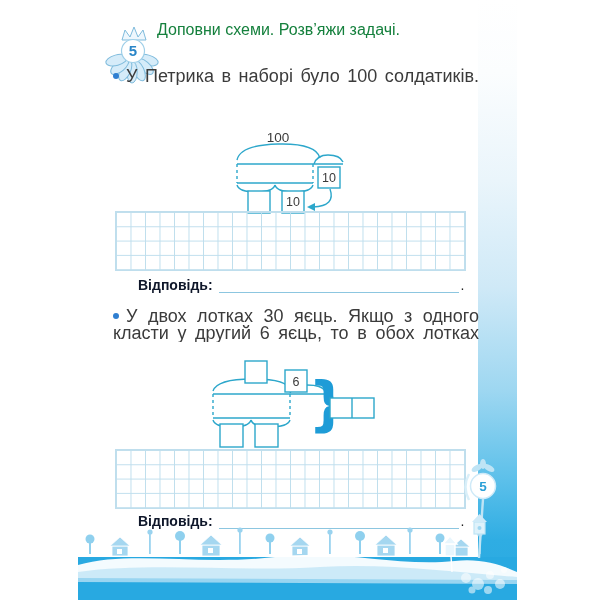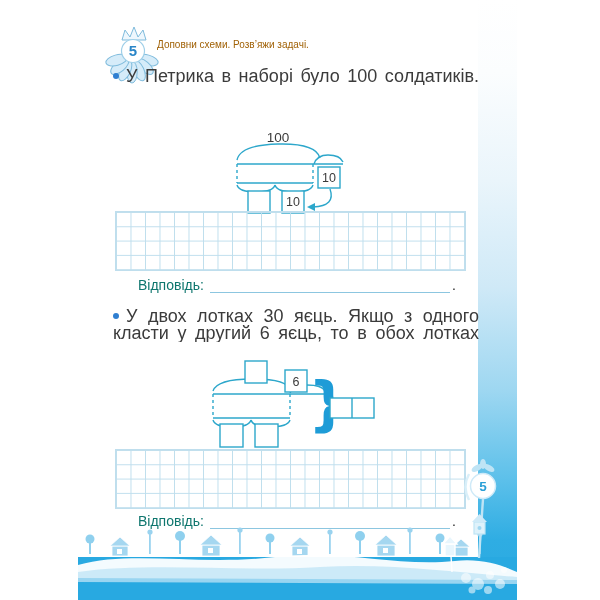--- a/index.html
+++ b/index.html
@@ -6,21 +6,21 @@
   .page{position:relative;width:600px;height:600px;background:#ffffff;overflow:hidden;
         font-family:"Liberation Sans",sans-serif;color:#3b3b3b;}
 
   
   .strip{position:absolute;left:478px;top:0;width:39px;height:600px;
          background:linear-gradient(to bottom,#ffffff 0%,#fbfdfe 12%,#eaf5fb 30%,
                     #cfe9f7 48%,#9ed7f1 65%,#5cc0ea 80%,#2fade3 90%,#28a9e1 100%);}
 
   
   .badge{position:absolute;left:104px;top:26px;width:60px;height:64px;}
-  .title{position:absolute;left:157px;top:39px;font-size:10px;color:#a16207;}
+  .title{position:absolute;left:157px;top:21px;font-size:16px;color:#15803d;}
 
   
   .para{position:absolute;left:113px;width:366px;font-size:18px;line-height:17px;}
   .pline{height:17px;overflow:hidden;text-align:justify;text-align-last:justify;}
   .pline.last{text-align-last:left;}
   .bullet{display:inline-block;width:6px;height:6px;border-radius:50%;
           background:#2f7fd1;margin-right:7px;vertical-align:middle;position:relative;top:-1px;}
   #para1{top:68px;}
   #para2{top:308px;}
 
@@ -33,21 +33,21 @@
   .grid{position:absolute;left:115px;width:349px;height:58px;
         border:1px solid #bfdeed;
         background-image:linear-gradient(to right,#bfdeed 1px,transparent 1px),
                          linear-gradient(to bottom,#bfdeed 1px,transparent 1px);
         background-size:14.5px 14.3px;}
   #grid1{top:211px;}
   #grid2{top:449px;}
 
   
   .answer{position:absolute;left:138px;display:flex;align-items:flex-end;font-size:14px;}
-  .answer .label{font-weight:normal;color:#0f766e;margin-right:6px;}
+  .answer .label{font-weight:bold;color:#0f172a;margin-right:6px;}
   .answer .line{display:inline-block;width:240px;height:13px;
                 border-bottom:1.6px solid #8cc6e0;}
   .answer .dot{color:#1f1f1f;margin-left:2px;}
   #answer1{top:277px;}
   #answer2{top:513px;}
 
   .footer-art{position:absolute;left:60px;top:520px;}
   .side-art{position:absolute;left:450px;top:430px;}
 </style>
 </head>

